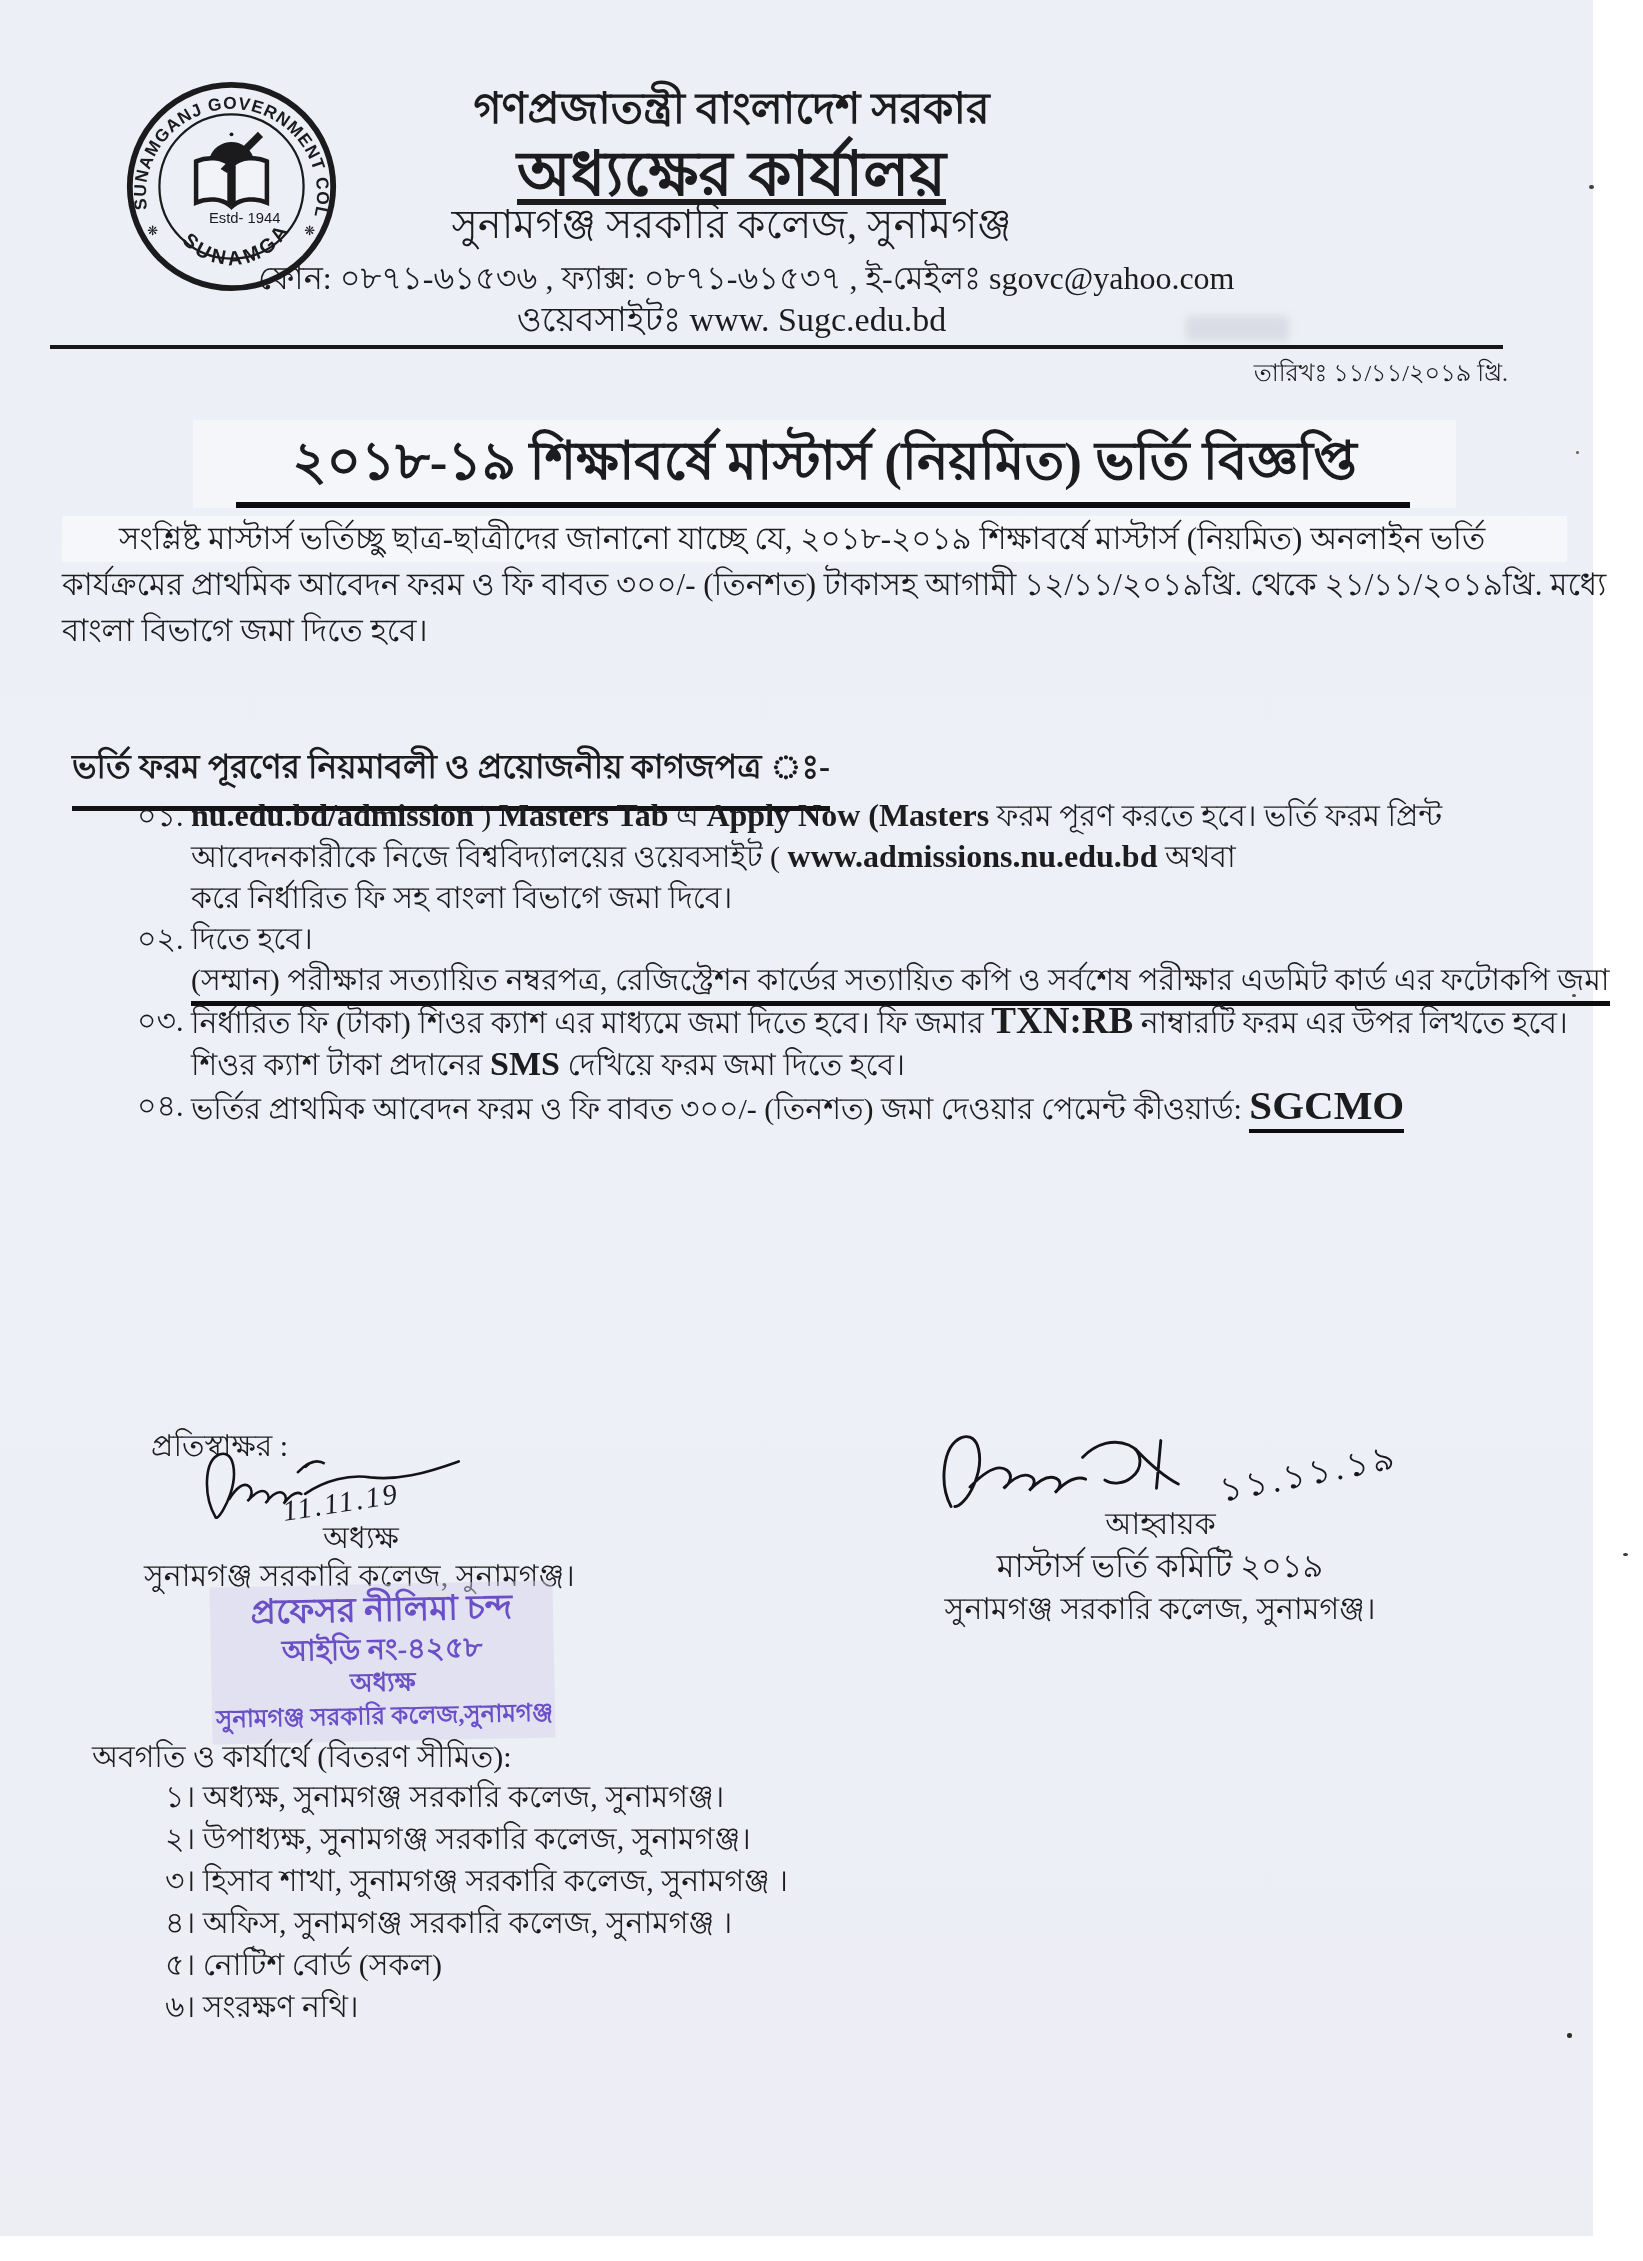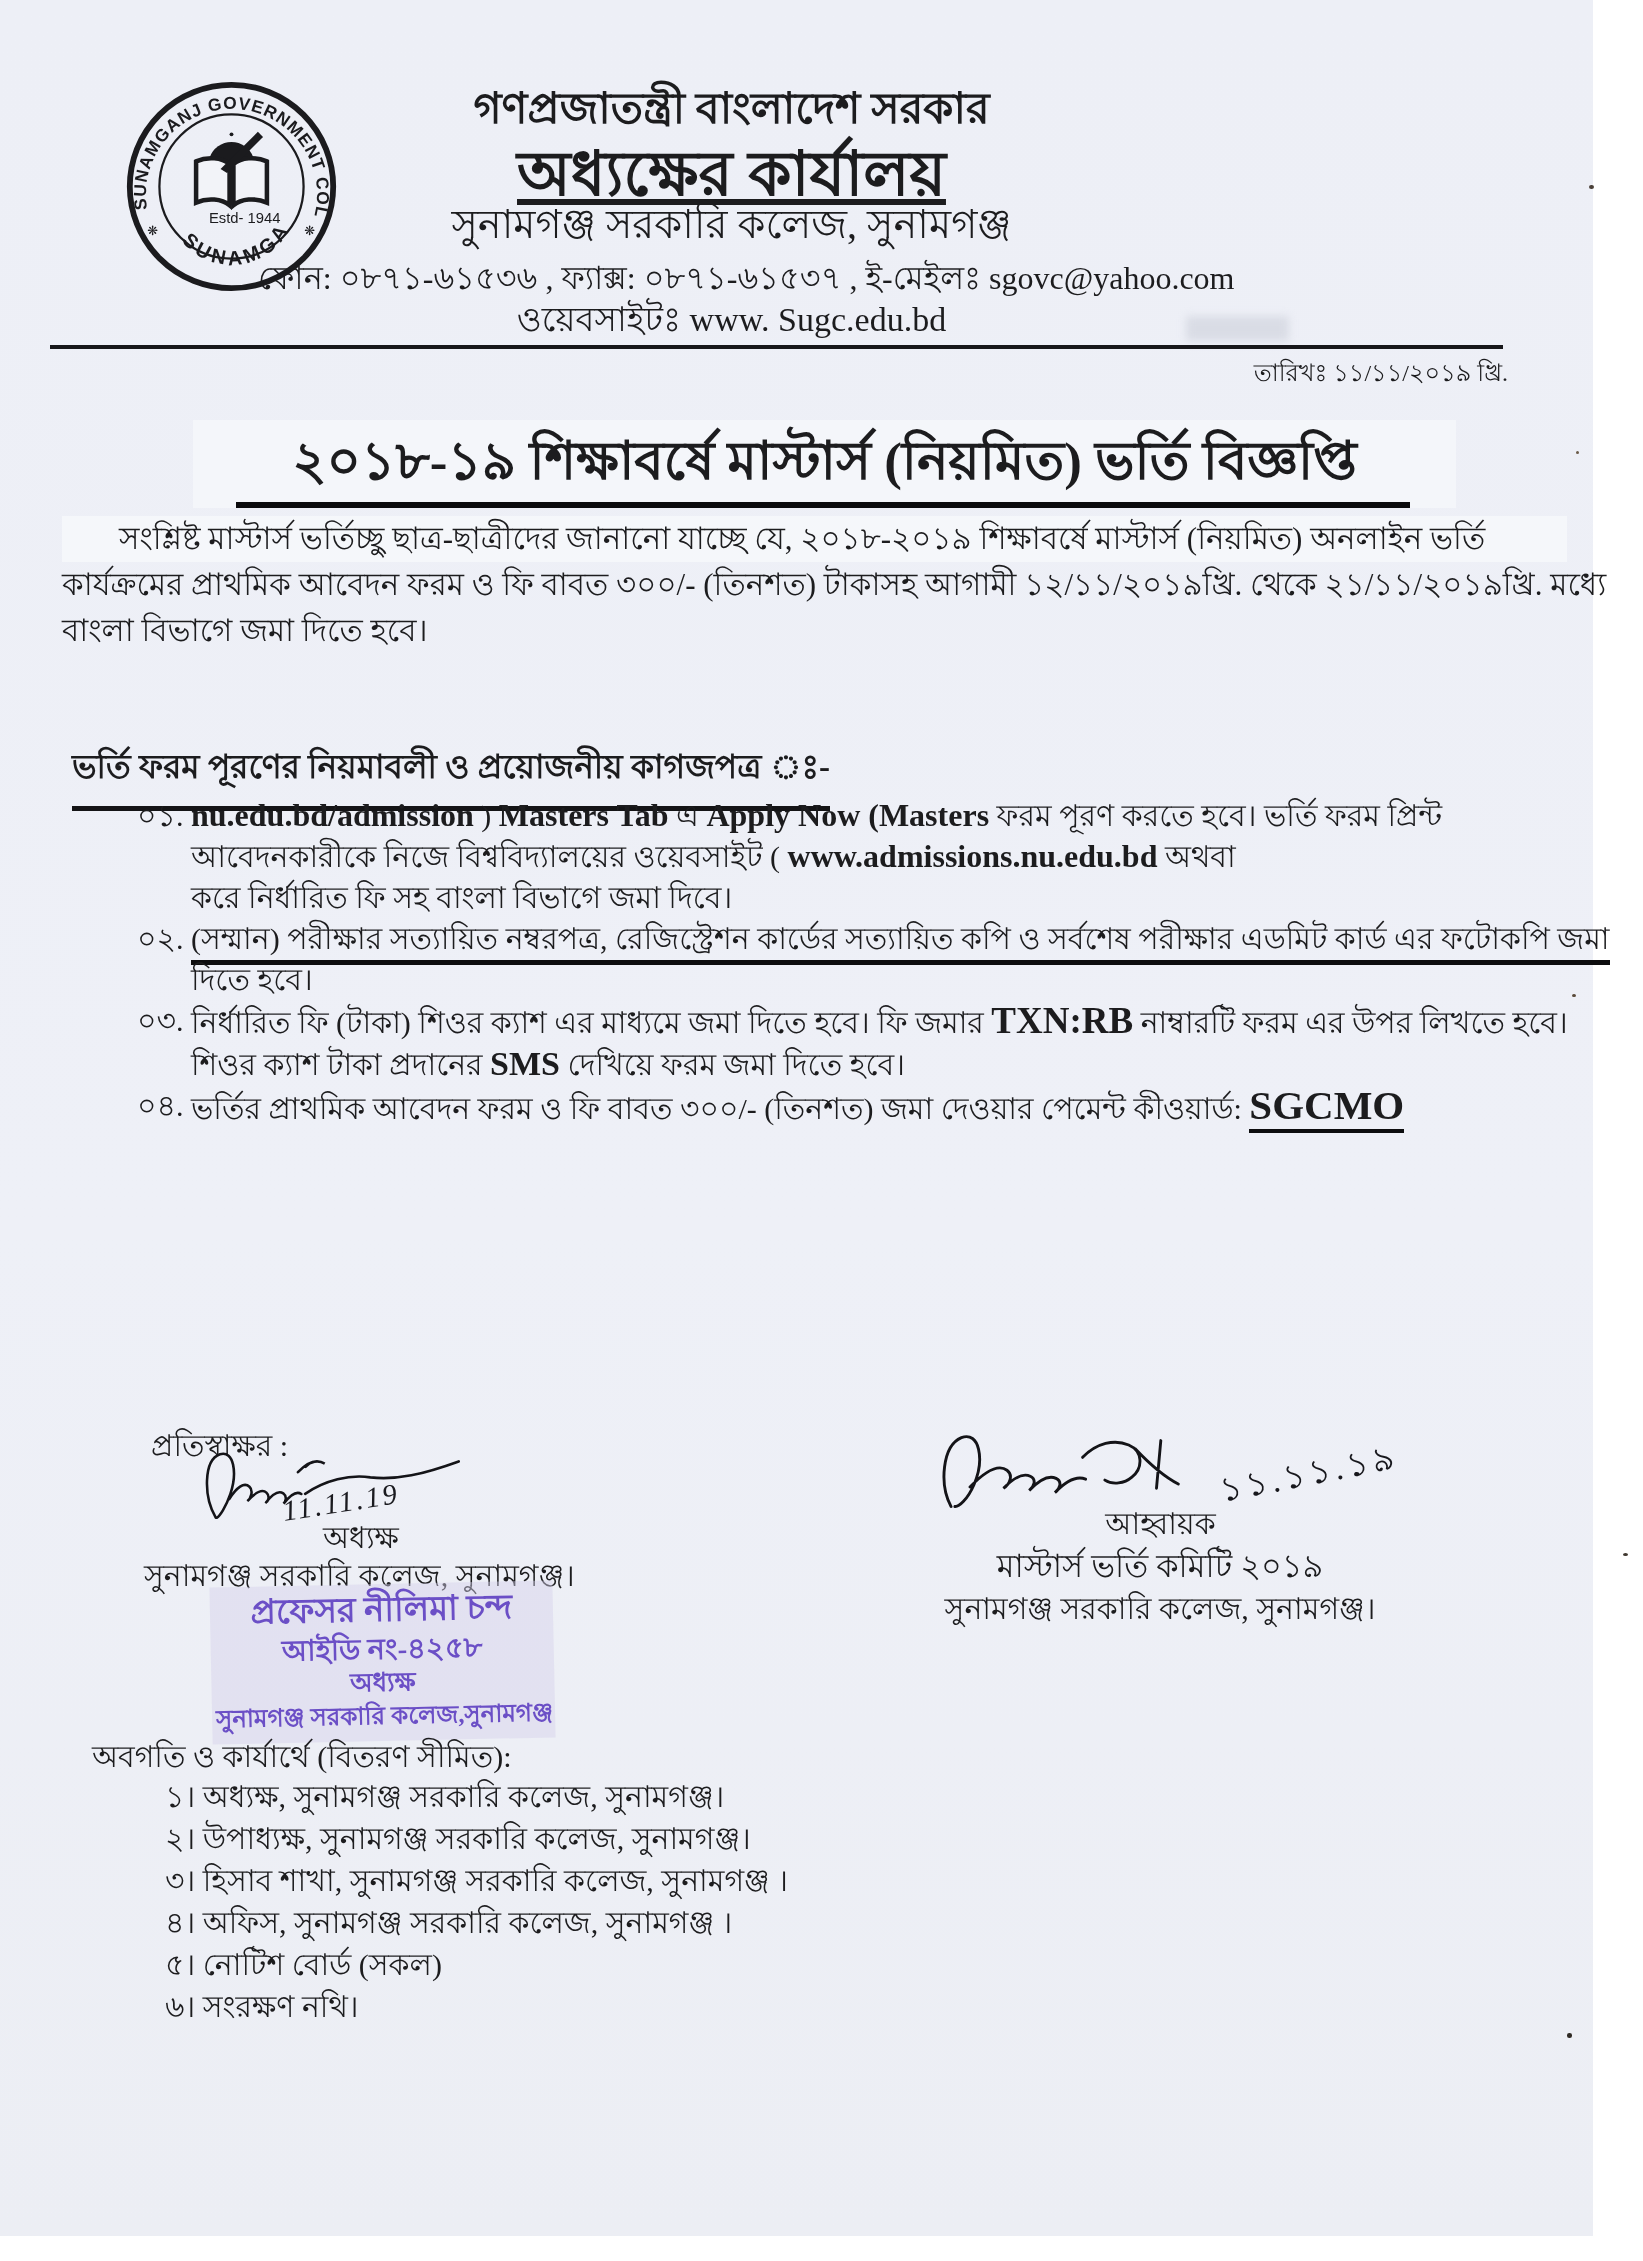--- a/index.html
+++ b/index.html
@@ -147,22 +147,22 @@
       <span class="rule-num">০১.</span>
       <div class="rule-lines">
         <div class="rule-line"><span class="seg seg-en">nu.edu.bd/admission</span><span class="seg seg-bn"> ) </span><span class="seg seg-en">Masters Tab</span><span class="seg seg-bn"> এ </span><span class="seg seg-en">Apply Now (Masters</span><span class="seg seg-bn"> ফরম পূরণ করতে হবে। ভর্তি ফরম প্রিন্ট</span></div>
         <div class="rule-line"><span class="seg seg-bn">আবেদনকারীকে নিজে বিশ্ববিদ্যালয়ের ওয়েবসাইট ( </span><span class="seg seg-en">www.admissions.nu.edu.bd</span><span class="seg seg-bn">  অথবা</span></div>
         <div class="rule-line"><span class="seg seg-bn">করে  নির্ধারিত ফি সহ বাংলা বিভাগে জমা দিবে।</span></div>
       </div>
     </div>
     <div class="rule-item">
       <span class="rule-num">০২.</span>
       <div class="rule-lines">
+        <div class="rule-line"><span class="seg seg-bn">দিতে হবে।</span></div>
         <div class="rule-line"><span class="seg seg-bnuheavy">(সম্মান) পরীক্ষার সত্যায়িত নম্বরপত্র, রেজিস্ট্রেশন কার্ডের সত্যায়িত কপি ও সর্বশেষ পরীক্ষার এডমিট কার্ড এর ফটোকপি জমা</span></div>
-        <div class="rule-line"><span class="seg seg-bn">দিতে হবে।</span></div>
       </div>
     </div>
     <div class="rule-item">
       <span class="rule-num">০৩.</span>
       <div class="rule-lines">
         <div class="rule-line"><span class="seg seg-bn">নির্ধারিত ফি (টাকা) শিওর ক্যাশ এর মাধ্যমে জমা দিতে হবে। ফি জমার </span><span class="seg seg-txn">TXN:RB</span><span class="seg seg-bn"> নাম্বারটি ফরম এর উপর লিখতে হবে।</span></div>
         <div class="rule-line"><span class="seg seg-bn">শিওর ক্যাশ টাকা প্রদানের </span><span class="seg seg-sms">SMS</span><span class="seg seg-bn"> দেখিয়ে ফরম জমা দিতে হবে।</span></div>
       </div>
     </div>
     <div class="rule-item">

